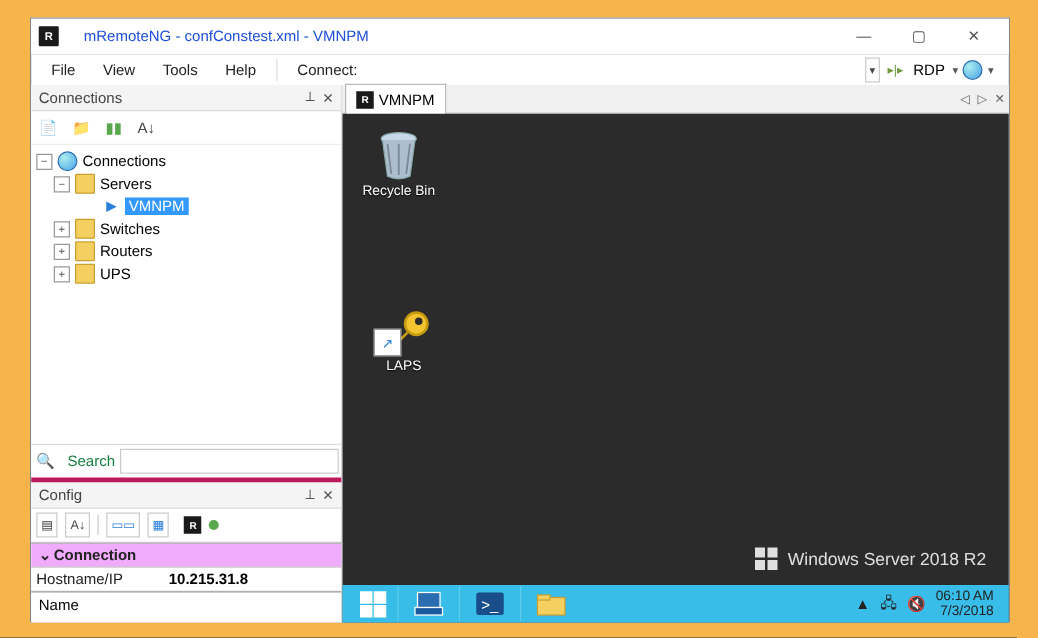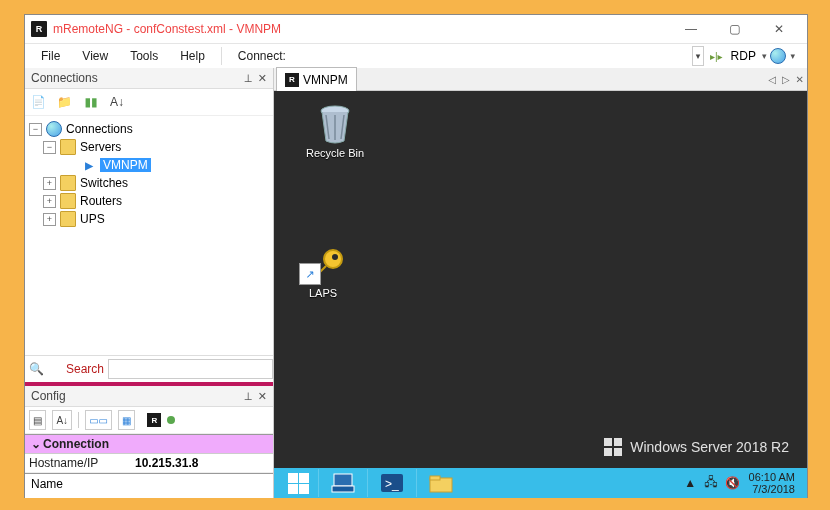--- a/index.html
+++ b/index.html
@@ -1,19 +1,19 @@
 <!DOCTYPE html>
 <html><head>
 <meta charset="utf-8">
 <style>
 body{margin:0;font-family:"Segoe UI",Tahoma,sans-serif;font-size:12px;background:#f7b44a;width:830px;height:510px;overflow:hidden}
 .window{position:absolute;left:24px;top:14px;width:782px;height:482px;background:#fff;border:1px solid #888}
 .titlebar{height:28px;display:flex;align-items:center;padding:0 6px;background:#fff;border-bottom:1px solid #e5e5e5}
 .titlebar .appicon{width:16px;height:16px;background:#1a1a1a;display:inline-flex;align-items:center;justify-content:center;color:#fff;font-size:9px;font-weight:bold;border-radius:1px}
-.titlebar .title{margin-left:6px;color:#ef4444;flex:1}
+.titlebar .title{margin-left:20px;color:#1d4ed8;flex:1}
 .winbtns{display:flex}
 .winbtn{width:44px;height:26px;display:flex;align-items:center;justify-content:center;color:#555;font-size:12px}
 .menubar{height:24px;display:flex;align-items:center;padding:0 6px;gap:2px}
 .menubar .menuitem{padding:2px 10px;color:#222}
 .menubar .sep{width:1px;height:18px;background:#ddd;margin:0 4px}
 .menubar .spacer{flex:1}
 .protobox{display:flex;align-items:center;gap:4px;padding:0 6px}
 .protobox .dd{border:1px solid #ccc;height:18px;width:10px;display:inline-flex;align-items:center;justify-content:center;color:#444;font-size:9px}
 .rdplabel{color:#000;margin:0 2px}
 .globe{width:14px;height:14px;border-radius:50%;background:radial-gradient(circle at 30% 30%,#aee,#4aa2e8);border:1px solid #2a6db0}
@@ -30,21 +30,21 @@
 .indent{display:inline-block}
 .expander{width:11px;height:11px;border:1px solid #999;display:inline-flex;align-items:center;justify-content:center;font-size:9px;color:#555;margin-right:4px;background:#fff}
 .noexp{width:13px;display:inline-block}
 .nicon{width:14px;height:14px;margin-right:4px;display:inline-flex;align-items:center;justify-content:center;font-size:10px}
 .folder{background:#f4d060;border:1px solid #c9a030;border-radius:1px}
 .globe-s{border-radius:50%;background:radial-gradient(circle at 30% 30%,#aee,#4aa2e8);border:1px solid #2a6db0}
 .bluearrow{color:#2a7fd9;font-weight:bold}
 .nodesel{background:#3399ff;color:#fff;padding:0 3px}
 .searchrow{height:22px;display:flex;align-items:center;border-top:1px solid #ddd;padding:2px}
 .searchrow input{flex:1;border:1px solid #ccc;height:18px;padding:0 4px;font-size:12px}
-.maglabel{color:#b91c1c;margin-left:20px}
+.maglabel{color:#15803d;margin-left:8px}
 .configpane{border-top:4px solid #be185d;display:flex;flex-direction:column}
 .cfgtoolbar{height:22px;display:flex;align-items:center;padding:2px 4px;gap:6px;border-bottom:1px solid #eee}
 .cfgbtn{border:1px solid #ccc;height:18px;padding:0 3px;display:inline-flex;align-items:center;font-size:10px;color:#444}
 .cfggrid{border-top:1px solid #999}
 .cfgheader{background:#f0abfc;border-bottom:1px solid #ccc;padding:2px 6px;font-weight:bold;color:#222}
 .cfgheader .chev{display:inline-block;width:12px}
 .cfgrow{display:flex;height:18px;align-items:center;border-bottom:1px solid #eee}
 .cfgrow .lbl{width:102px;padding-left:4px;color:#222}
 .cfgrow .val{flex:1;font-weight:bold;padding-left:4px}
 .descbar{border-top:1px solid #999;padding:3px 6px;font-weight:normal;height:18px}
@@ -195,21 +195,21 @@
         <div class="tab">
           <span class="tabicon">R</span>
           <span>VMNPM</span>
         </div>
         <span class="flex"></span>
         <span class="tabctrl">◁</span>
         <span class="tabctrl">▷</span>
         <span class="tabctrl">✕</span>
       </div>
       <div class="desktop">
-        <div class="deskicon" style="left:24px;top:12px">
+        <div class="deskicon" style="left:8px;top:12px">
           <svg class="recycle" viewBox="0 0 40 42">
             <ellipse cx="20" cy="8" rx="14" ry="5" fill="#c8d8e8" stroke="#8aa" stroke-width="1"></ellipse>
             <path d="M7 9 L11 38 Q20 42 29 38 L33 9" fill="#aebecf" stroke="#8aa" stroke-width="1"></path>
             <path d="M11 12 L14 36 M20 12 L20 37 M29 12 L26 36" stroke="#7a8a9a" stroke-width="1.5" fill="none"></path>
           </svg>
           <span class="lbl">Recycle Bin</span>
         </div>
         <div class="deskicon" style="left:12px;top:154px">
           <div class="keyholder">
             <svg viewBox="0 0 48 40" width="48" height="40">

